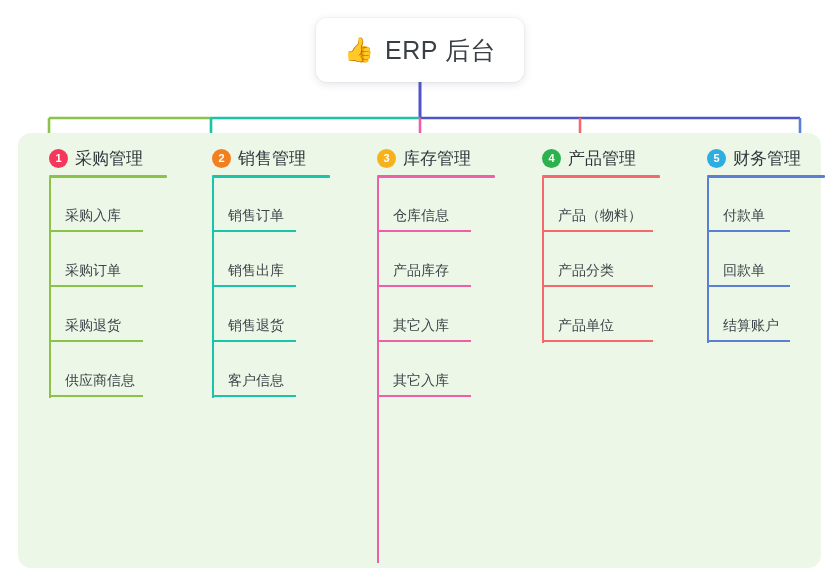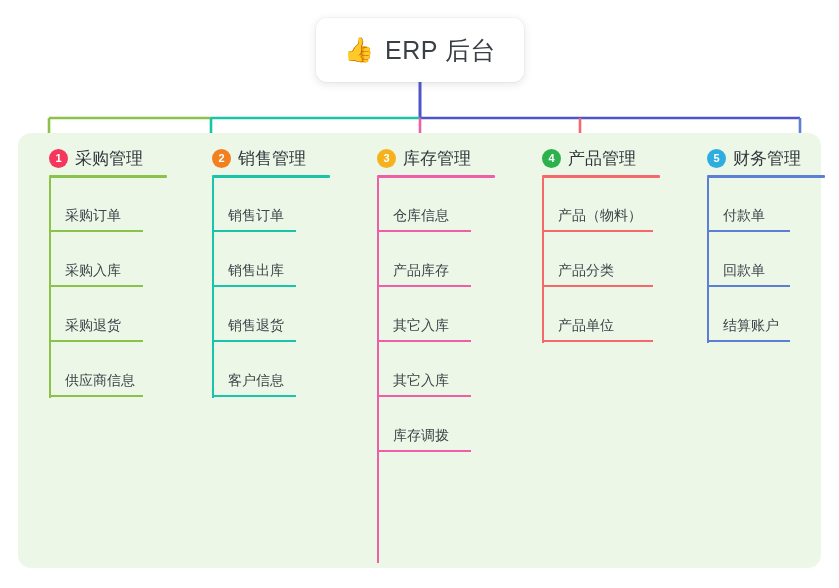--- a/index.html
+++ b/index.html
@@ -111,26 +111,26 @@
   <div id="cols">
       <div class="col" style="left: 30px;">
         <div class="col-head">
           <span class="badge" style="background: rgb(244, 55, 90);">1</span>
           <span class="col-title">采购管理</span>
         </div>
         <div class="col-rule" style="background: rgb(139, 195, 74); width: 118px; margin-left: 19px;"></div>
         <div class="items">
           <div class="spine" style="background: rgb(139, 195, 74); height: 220px;"></div>
           <div class="item">
+            <span class="item-label">采购入库</span>
+            <span class="item-underline" style="background: rgb(139, 195, 74); width: 85px;"></span>
+            <span class="item-stub" style="background: rgb(139, 195, 74);"></span>
+          </div>
+          <div class="item">
             <span class="item-label">采购订单</span>
-            <span class="item-underline" style="background: rgb(139, 195, 74); width: 85px;"></span>
-            <span class="item-stub" style="background: rgb(139, 195, 74);"></span>
-          </div>
-          <div class="item">
-            <span class="item-label">采购入库</span>
             <span class="item-underline" style="background: rgb(139, 195, 74); width: 85px;"></span>
             <span class="item-stub" style="background: rgb(139, 195, 74);"></span>
           </div>
           <div class="item">
             <span class="item-label">采购退货</span>
             <span class="item-underline" style="background: rgb(139, 195, 74); width: 85px;"></span>
             <span class="item-stub" style="background: rgb(139, 195, 74);"></span>
           </div>
           <div class="item">
             <span class="item-label">供应商信息</span>
@@ -187,25 +187,20 @@
             <span class="item-underline" style="background: rgb(239, 95, 167); width: 85px;"></span>
             <span class="item-stub" style="background: rgb(239, 95, 167);"></span>
           </div>
           <div class="item">
             <span class="item-label">其它入库</span>
             <span class="item-underline" style="background: rgb(239, 95, 167); width: 85px;"></span>
             <span class="item-stub" style="background: rgb(239, 95, 167);"></span>
           </div>
           <div class="item">
             <span class="item-label">其它入库</span>
-            <span class="item-underline" style="background: rgb(239, 95, 167); width: 85px;"></span>
-            <span class="item-stub" style="background: rgb(239, 95, 167);"></span>
-          </div>
-          <div class="item">
-            <span class="item-label">库存调拨</span>
             <span class="item-underline" style="background: rgb(239, 95, 167); width: 85px;"></span>
             <span class="item-stub" style="background: rgb(239, 95, 167);"></span>
           </div>
         </div>
       </div>
       <div class="col" style="left: 523px;">
         <div class="col-head">
           <span class="badge" style="background: rgb(43, 178, 76);">4</span>
           <span class="col-title">产品管理</span>
         </div>

